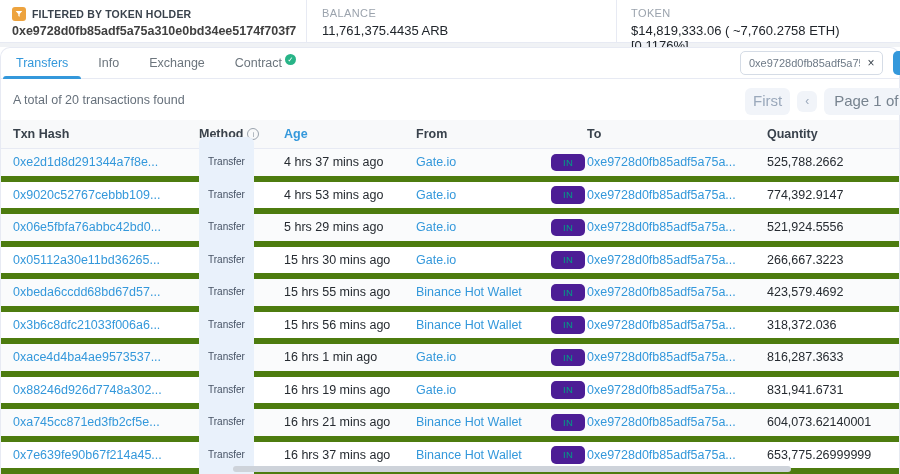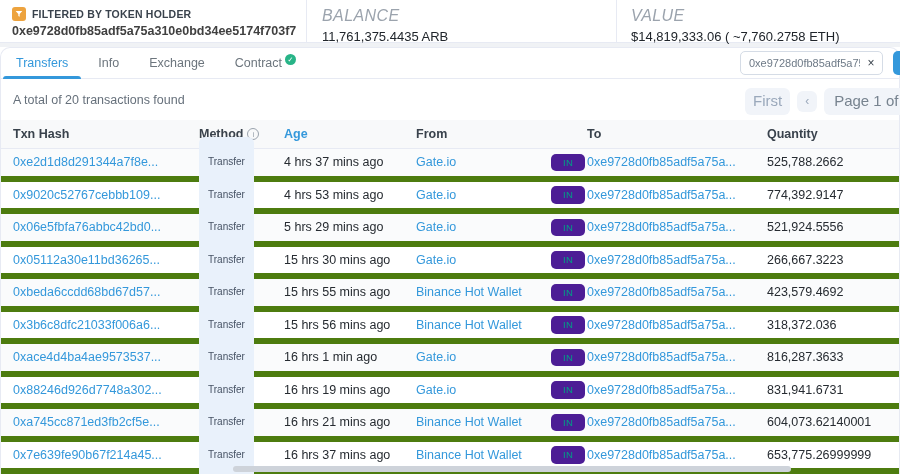--- a/index.html
+++ b/index.html
@@ -18,21 +18,21 @@
   .tb-filter { width: 307px; border-right: 1px solid #e7eaf3; padding-left: 12px; }
   .tb-balance { width: 310px; border-right: 1px solid #e7eaf3; padding-left: 15px; }
   .tb-valuesec { flex: 1; padding-left: 14px; }
   .filter-row { display: flex; align-items: center; gap: 6px; }
   .filter-icon { width: 14px; height: 14px; background: #eda33e; border-radius: 3px;
     display: inline-flex; align-items: center; justify-content: center; flex: none; }
   .filter-icon svg { width: 8px; height: 8px; display: block; }
   .filter-label { font-size: 10.5px; font-weight: bold; color: #39424c; letter-spacing: .2px; }
   .addr-link { display: inline-block; margin-top: 3px; font-size: 12.5px; color: #404040;
     text-decoration: none; font-weight: 600; }
-  .tb-label { font-size: 16px; color: #9ba3ad; letter-spacing: .4px; font-style: italic; }
+  .tb-label { font-size: 11px; color: #9ba3ad; letter-spacing: .4px; }
   .tb-value { margin-top: 4px; font-size: 13px; color: #20252b; }
 
   .gap-band { height: 5px; background: #f0f2f5; border-top: 1px solid #e7eaf3; }
 
   
   .main-card { position: relative; background: #fff; border: 1px solid #e7eaf3; border-bottom: none;
     border-radius: 10px 10px 0 0; height: 427px; }
 
   
   .tab-row { position: relative; display: flex; height: 31px; border-bottom: 1px solid #e7eaf3; }
@@ -104,21 +104,21 @@
         </span>
         <span class="filter-label">FILTERED BY TOKEN HOLDER</span>
       </div>
       <a class="addr-link">0xe9728d0fb85adf5a75a310e0bd34ee5174f703f7</a>
     </div>
     <div class="tb-sec tb-balance">
       <div class="tb-label">BALANCE</div>
       <div class="tb-value">11,761,375.4435 ARB</div>
     </div>
     <div class="tb-sec tb-valuesec">
-      <div class="tb-label">VALUE</div>
+      <div class="tb-label">TOKEN</div>
       <div class="tb-value">$14,819,333.06 ( ~7,760.2758 ETH) [0.1176%]</div>
     </div>
   </header>
 
   <div class="gap-band"></div>
 
   <div class="main-card">
 
     <div class="tab-row">
       <div class="tab active">

